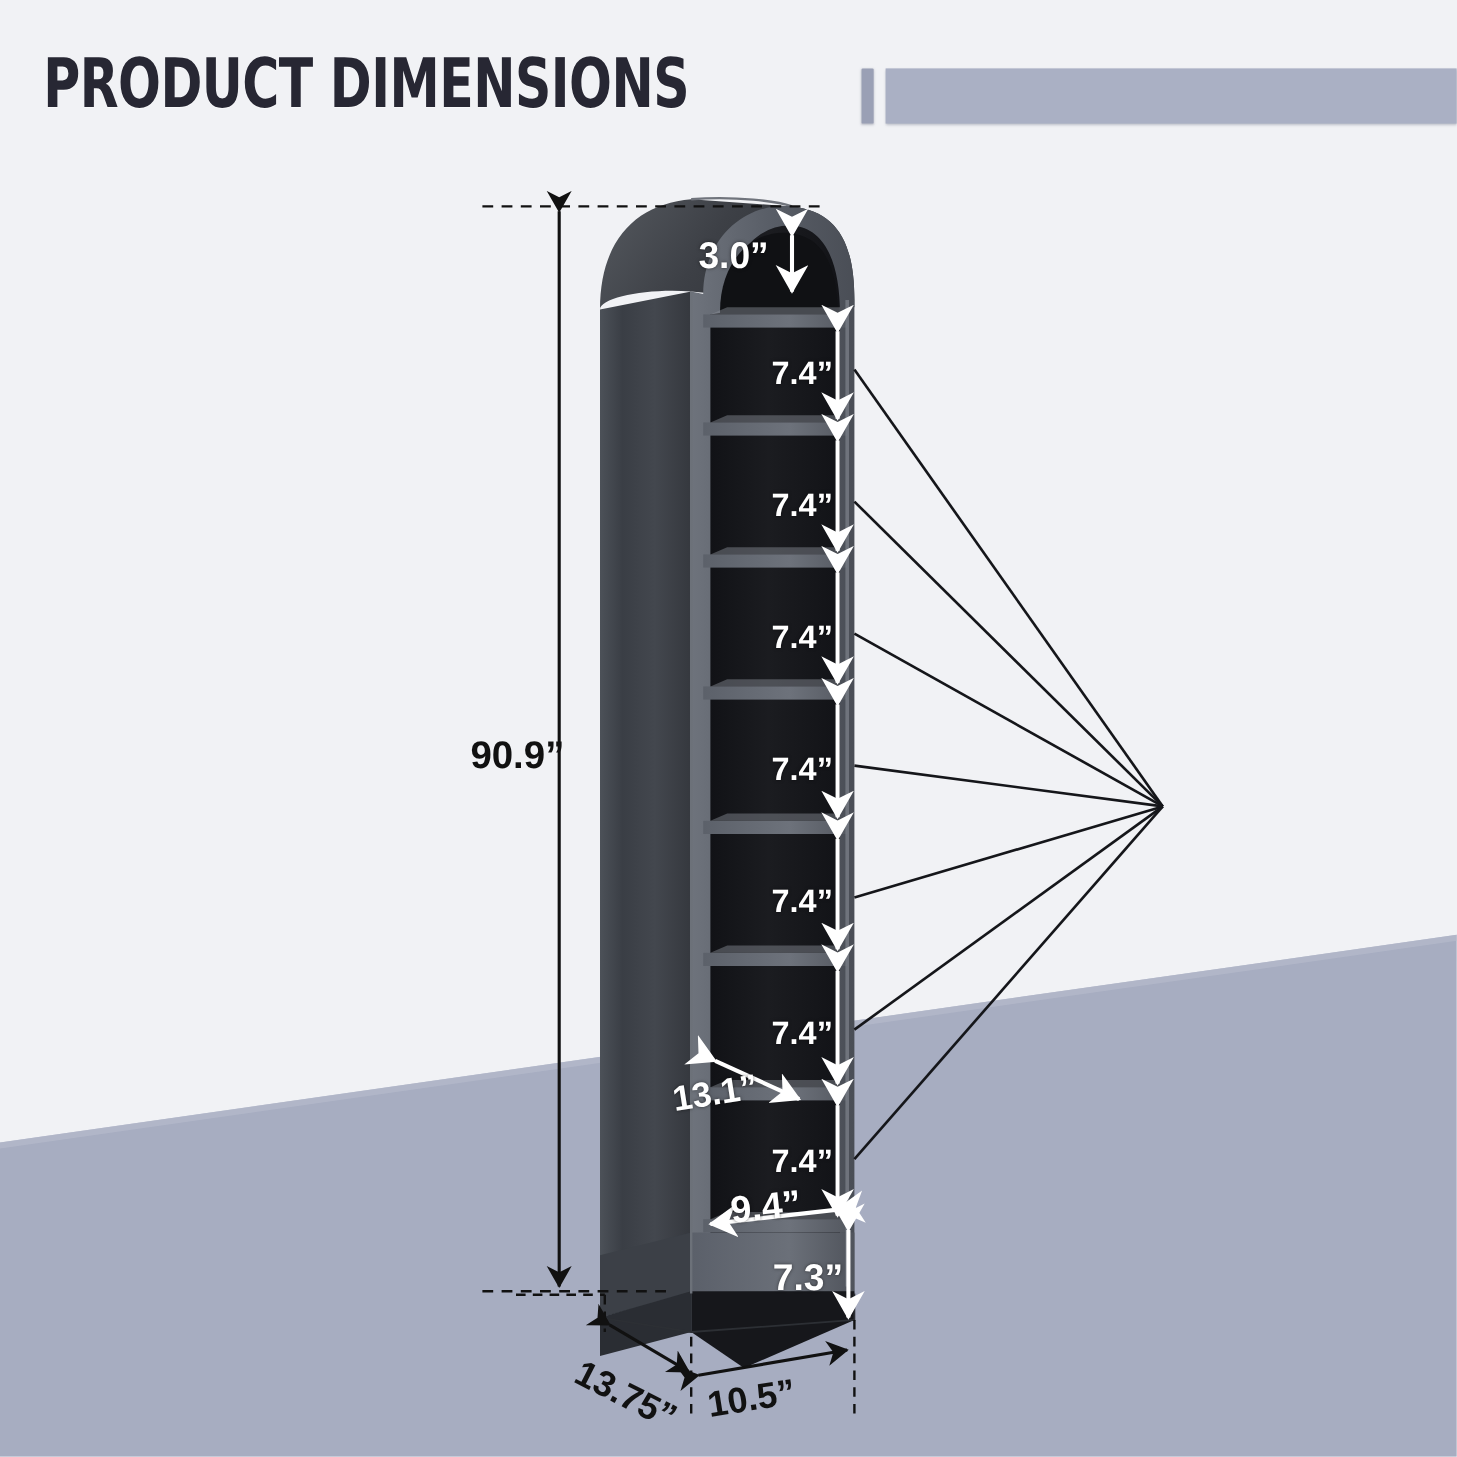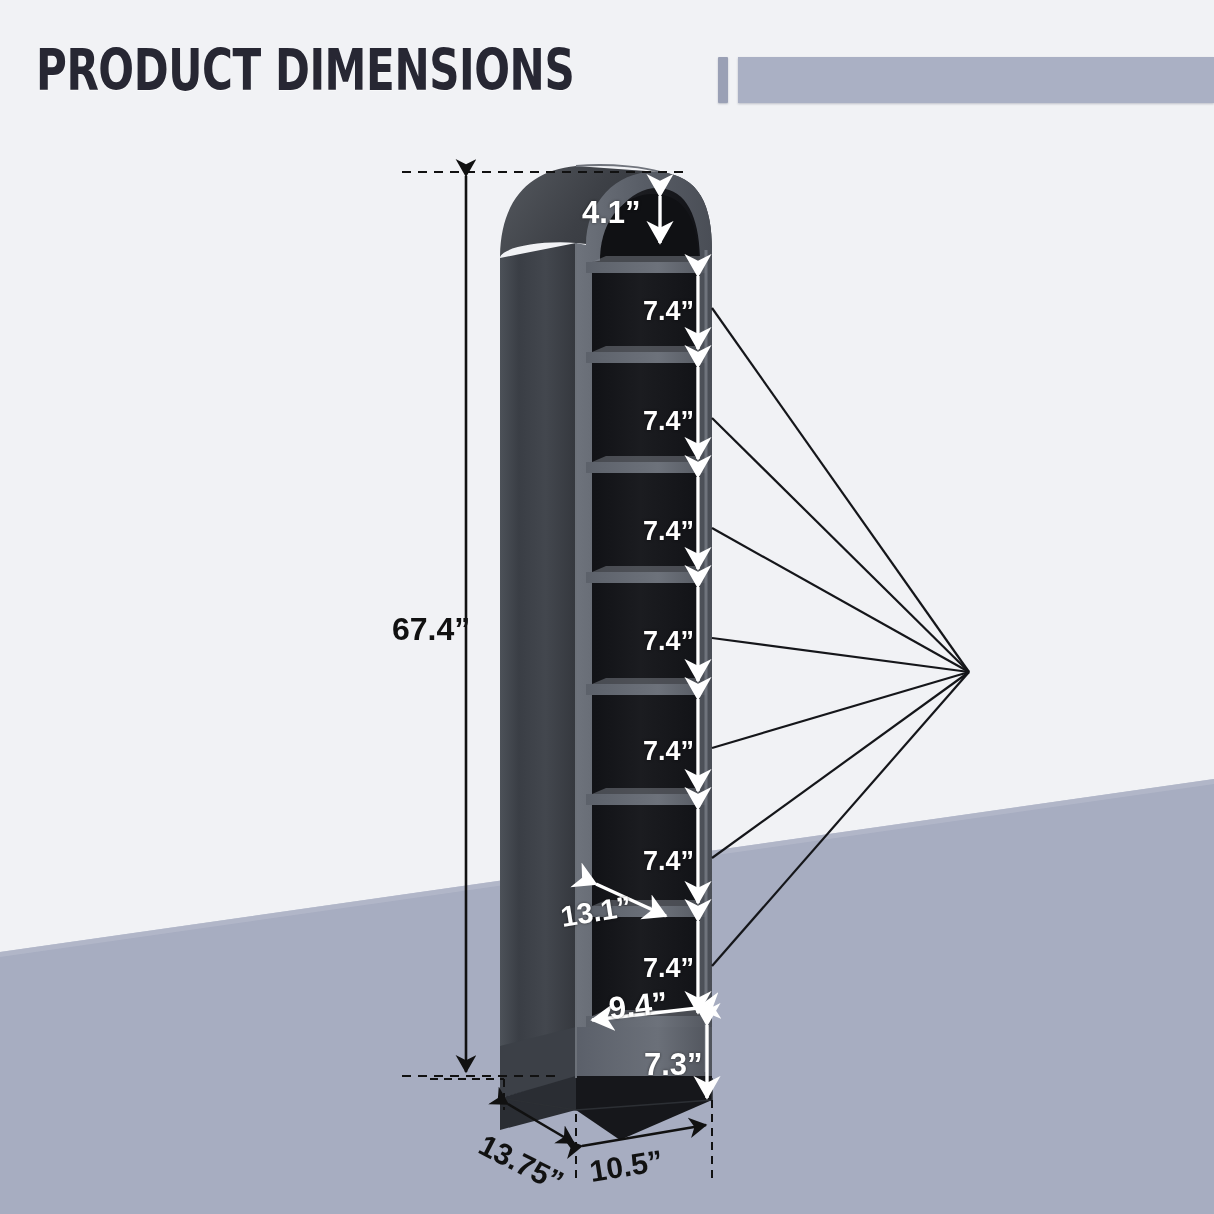--- a/index.html
+++ b/index.html
@@ -222,36 +222,36 @@
       <line x1="576" y1="1114" x2="576" y2="1180" stroke="#111" stroke-width="2" stroke-dasharray="8 6"></line>
       <line x1="508" y1="1104" x2="574" y2="1143" stroke="#111" stroke-width="2.6" marker-start="url(#arrB)" marker-end="url(#arrB)"></line>
     </g>
 
     <g>
       <line x1="712" y1="1100" x2="712" y2="1180" stroke="#111" stroke-width="2" stroke-dasharray="8 6"></line>
       <line x1="582" y1="1146" x2="706" y2="1125" stroke="#111" stroke-width="2.6" marker-start="url(#arrB)" marker-end="url(#arrB)"></line>
     </g>
   </svg>
 
-  <div class="dim white d-47" style="left:582px;top:197px;">4.1”</div>
+  <div class="dim white d-47" style="left:582px;top:197px;">3.0”</div>
 
   <div class="dim white d-74" style="left:643px;top:298px;">7.4”</div>
   <div class="dim white d-74" style="left:643px;top:408px;">7.4”</div>
   <div class="dim white d-74" style="left:643px;top:518px;">7.4”</div>
   <div class="dim white d-74" style="left:643px;top:628px;">7.4”</div>
   <div class="dim white d-74" style="left:643px;top:738px;">7.4”</div>
   <div class="dim white d-74" style="left:643px;top:848px;">7.4”</div>
   <div class="dim white d-74" style="left:643px;top:955px;">7.4”</div>
 
   <div class="dim white d-131" style="left:561px;top:903px;transform:rotate(-9deg);">13.1”</div>
 
   <div class="dim white d-94" style="left:609px;top:993px;transform:rotate(-6deg);">9.4”</div>
 
   <div class="dim white d-73" style="left:644px;top:1049px;">7.3”</div>
 
-  <div class="dim black d-674" style="left:392px;top:613px;">67.4”</div>
+  <div class="dim black d-674" style="left:392px;top:613px;">90.9”</div>
 
   <div class="dim black d-1375" style="left:481px;top:1128px;transform:rotate(27deg);">13.75”</div>
 
   <div class="dim black d-105" style="left:590px;top:1157px;transform:rotate(-9deg);">10.5”</div>
 
 
 </div>
 
 </body></html>

